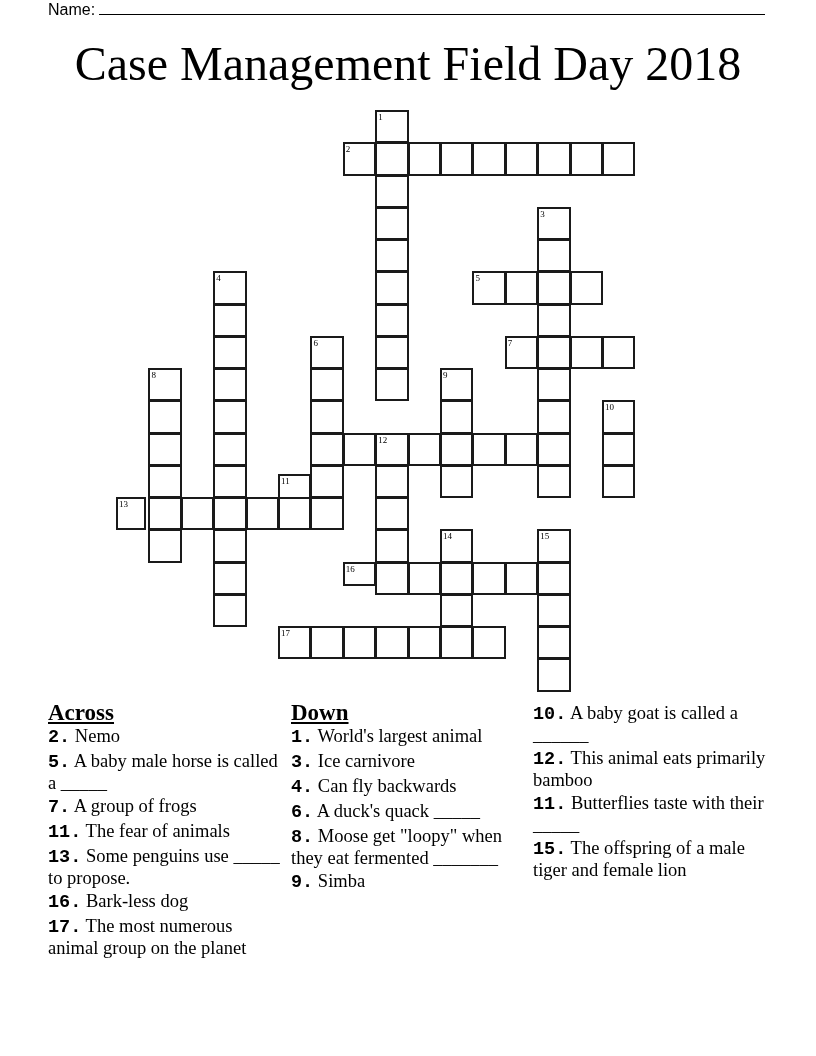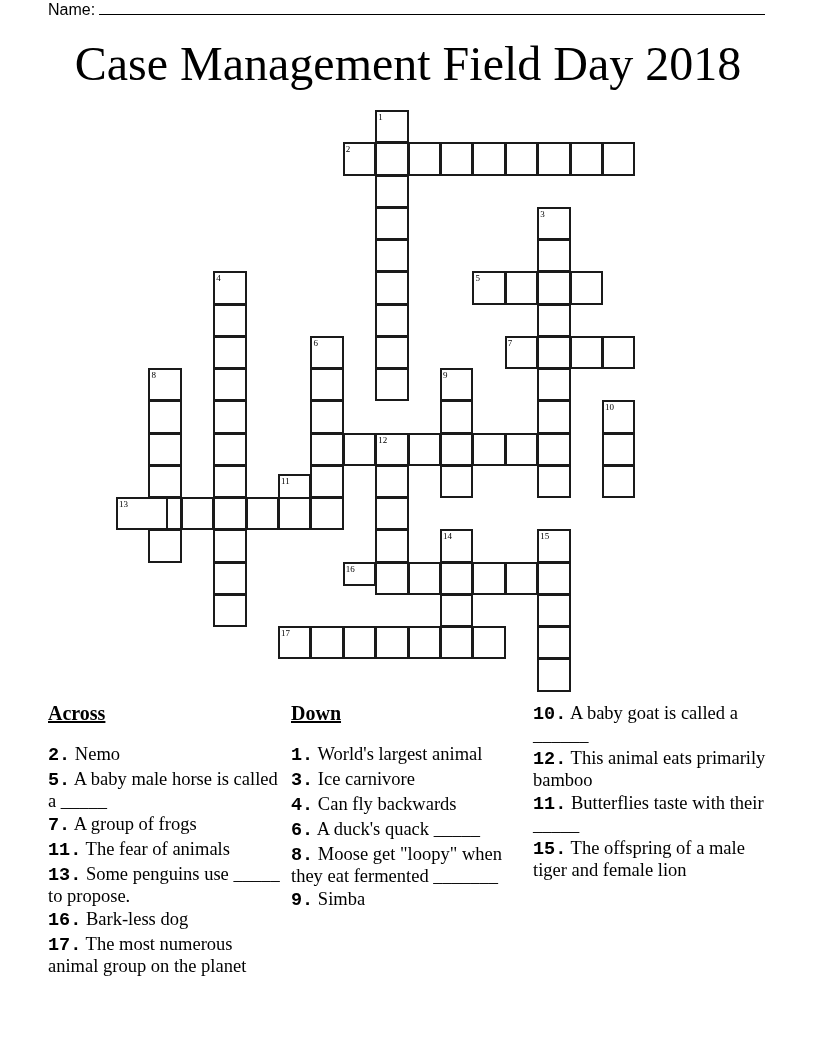--- a/index.html
+++ b/index.html
@@ -4,21 +4,21 @@
   <style>
     html, body { margin:0; padding:0; background:#ffffff; }
     body { width:816px; height:1056px; position:relative; overflow:hidden; color:#000; }
     .name-line { position:absolute; left:48px; top:0px; font-family:"Liberation Sans", sans-serif; font-size:16px; line-height:18px; white-space:nowrap; }
     .name-line .blank { display:inline-block; width:666px; border-bottom:1px solid #000; height:14px; vertical-align:baseline; margin-left:4px; }
     .title { position:absolute; left:0; width:816px; top:36px; text-align:center; font-family:"Liberation Serif", serif; font-size:48px; line-height:56px; }
     .grid { position:absolute; left:0; top:0; width:816px; height:700px; }
     .cell { position:absolute; width:32.4px; height:32.25px; box-sizing:border-box; border:2px solid #1a1a1a; background:#fff; margin-left:-1px; margin-top:-1px; }
     .cell .num { position:absolute; left:1px; top:0px; font-family:"Liberation Serif", serif; font-size:9px; line-height:10px; color:#000; }
     .clues { position:absolute; top:703px; font-family:"Liberation Serif", serif; font-size:18.5px; line-height:20px; }
-    .clues h3 { margin:0 0 21px 0; font-size:20px; font-weight:bold; text-decoration:underline; line-height:20px; }
+    .clues h3 { margin:0 0 3px 0; font-size:23px; font-weight:bold; text-decoration:underline; line-height:20px; }
     .clue { margin:0 0 3px 0; }
     .clue b { font-weight:bold;font-family:Liberation Mono, monospace; }
     .col-across { left:48px; width:232px; }
     .col-down { left:291px; width:232px; }
     .col-more { left:533px; width:240px; }
   </style>
 </head>
 <body>
 
 <div class="name-line">
@@ -117,21 +117,21 @@
     <div class="cell" style="left: 376.2px; top: 433.5px; width: 33.4px; height: 33.25px; border-color: rgb(26, 26, 26);">
       <span class="num">12</span>
     </div>
     <div class="cell" style="left: 408.6px; top: 433.5px; width: 33.4px; height: 33.25px; border-color: rgb(26, 26, 26);"></div>
     <div class="cell" style="left: 473.4px; top: 433.5px; width: 33.4px; height: 33.25px; border-color: rgb(26, 26, 26);"></div>
     <div class="cell" style="left: 505.8px; top: 433.5px; width: 33.4px; height: 33.25px; border-color: rgb(26, 26, 26);"></div>
     <div class="cell" style="left: 376.2px; top: 465.75px; width: 33.4px; height: 33.25px; border-color: rgb(26, 26, 26);"></div>
     <div class="cell" style="left: 376.2px; top: 498px; width: 33.4px; height: 33.25px; border-color: rgb(26, 26, 26);"></div>
     <div class="cell" style="left: 376.2px; top: 530.25px; width: 33.4px; height: 33.25px; border-color: rgb(26, 26, 26);"></div>
     <div class="cell" style="left: 376.2px; top: 562.5px; width: 33.4px; height: 33.25px; border-color: rgb(26, 26, 26);"></div>
-    <div class="cell" style="left: 117px; top: 498px; width: 52px; height: 33.25px; border-color: rgb(26, 26, 26);">
+    <div class="cell" style="left: 117px; top: 498px; width: 30px; height: 33.25px; border-color: rgb(26, 26, 26);">
       <span class="num">13</span>
     </div>
     <div class="cell" style="left: 181.8px; top: 498px; width: 33.4px; height: 33.25px; border-color: rgb(26, 26, 26);"></div>
     <div class="cell" style="left: 246.6px; top: 498px; width: 33.4px; height: 33.25px; border-color: rgb(26, 26, 26);"></div>
     <div class="cell" style="left: 279px; top: 498px; width: 33.4px; height: 33.25px; border-color: rgb(26, 26, 26);"></div>
     <div class="cell" style="left: 441px; top: 530.25px; width: 33.4px; height: 33.25px; border-color: rgb(26, 26, 26);">
       <span class="num">14</span>
     </div>
     <div class="cell" style="left: 441px; top: 562.5px; width: 33.4px; height: 33.25px; border-color: rgb(26, 26, 26);"></div>
     <div class="cell" style="left: 441px; top: 594.75px; width: 33.4px; height: 33.25px; border-color: rgb(26, 26, 26);"></div>

